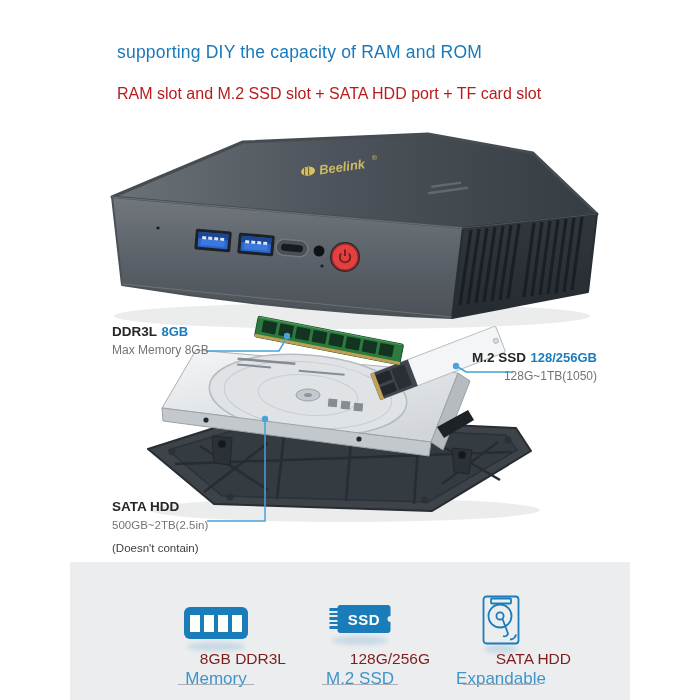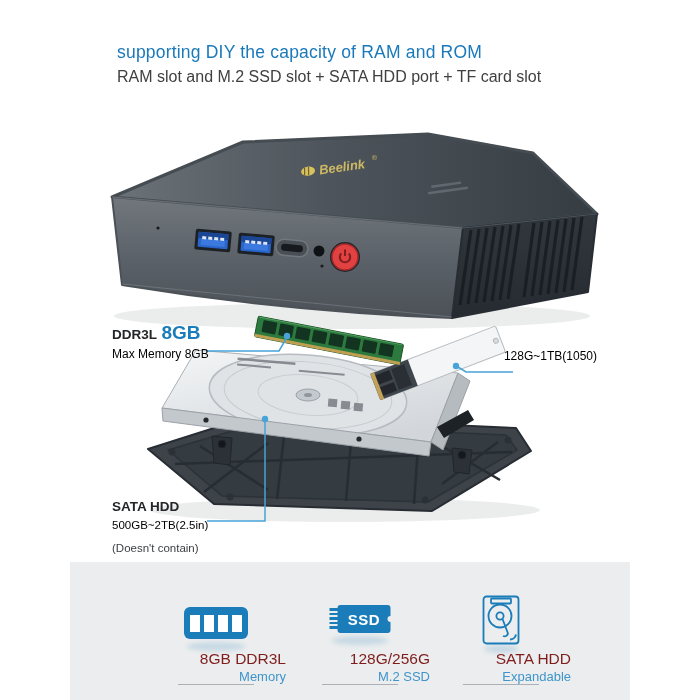--- a/index.html
+++ b/index.html
@@ -6,45 +6,45 @@
   html,body { margin:0; padding:0; }
   body {
     width:700px; height:700px; position:relative; overflow:hidden;
     background:#ffffff; font-family:"Liberation Sans", sans-serif;
   }
   svg text { font-family:"Liberation Sans", sans-serif; }
 
   
   .header { position:absolute; left:117px; top:42px; }
   .title { font-size:17.5px; font-weight:normal; color:#1a79ba; letter-spacing:.2px; }
-  .subtitle { font-size:16px; color:#404040; margin-top:5px; }
+  .subtitle { font-size:16px; color:#b91c1c; margin-top:22px; }
 
   
   .illustration { position:absolute; left:0; top:0; }
 
   
   .co { position:absolute; line-height:1.25; }
   .co-label { font-size:13.5px; font-weight:bold; color:#242628; }
-  .co-value { font-size:19px; font-weight:bold; color:#1b7cbc; }
-  .co-detail { font-size:12px; color:#000000; margin-top:2px; }
+  .co-value { font-size:13px; font-weight:bold; color:#1b7cbc; }
+  .co-detail { font-size:12px; color:#737373; margin-top:2px; }
   .co-note { font-size:11.5px; color:#3c3f42; margin-top:9px; }
   .co-ram  { left:112px; top:321px; }
   .co-m2   { right:103px; top:347px; text-align:right; }
   .co-sata { left:112px; top:499px; }
   .co-sata .co-detail { font-size:11.5px; }
 
   
   .band { position:absolute; left:70px; top:562px; width:560px; height:138px; background:#ebedee; }
   .fcol { position:absolute; top:12px; width:140px; height:177px; }
   .fcol-1 { left:76px; } .fcol-2 { left:220px; } .fcol-3 { left:361px; }
   .fc-iconwrap { position:absolute; left:50%; transform:translateX(-50%); }
   .fc-title { position:absolute; top:76px; width:100%; text-align:right;
               font-size:15.5px; color:#7f1d1d; }
-  .fc-sub   { position:absolute; top:95px; width:100%; text-align:right;
-              font-size:13px; color:#3f95cb; }
+  .fc-sub   { position:absolute; top:95px; width:100%; text-align:center;
+              font-size:17px; color:#3f95cb; }
   .fc-line  { position:absolute; top:110px; left:50%; transform:translateX(-50%);
               width:76px; height:1px; background:#aab0b5; }
   .fc-refl  { position:absolute; left:50%; transform:translateX(-50%);
               border-radius:50%; filter:blur(2px); background:rgba(27,124,186,.17); }
 
   
   .ram-icon { width:64px; height:32px; background:#1b7cba; border-radius:6px;
               display:flex; align-items:center; justify-content:center; gap:4px; }
   .ram-cell { width:10px; height:17px; background:#ffffff; }
 
@@ -263,20 +263,24 @@
 
 <div class="co co-ram">
   <div>
     <span class="co-label">DDR3L</span>
     <span class="co-value">8GB</span>
   </div>
   <div class="co-detail">Max Memory 8GB</div>
 </div>
 
 <div class="co co-m2">
+  <div>
+    <span class="co-label">M.2 SSD</span>
+    <span class="co-value">128/256GB</span>
+  </div>
   <div class="co-detail">128G~1TB(1050)</div>
 </div>
 
 <div class="co co-sata">
   <div class="co-label">SATA HDD</div>
   <div class="co-detail">500GB~2TB(2.5in)</div>
   <div class="co-note">(Doesn't contain)</div>
 </div>
 
 <div class="band">

